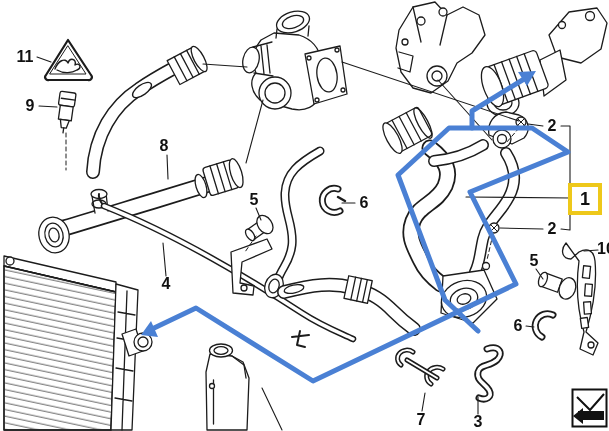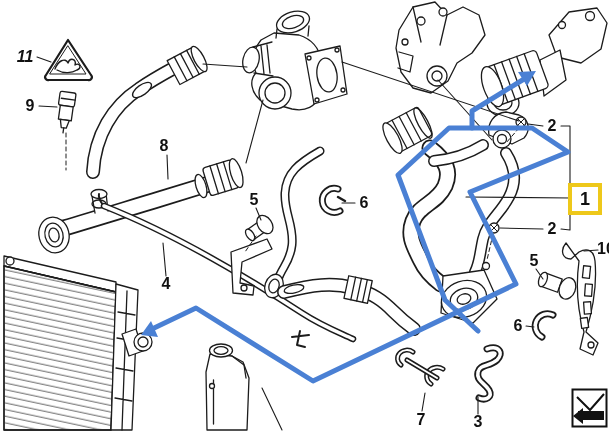--- a/index.html
+++ b/index.html
@@ -278,21 +278,21 @@
     <polygon points="536,71 527,86 518,72" fill="var(--highlight_blue,#4a80d4)" stroke="none"></polygon>
   </g>
 
   <g>
     <rect x="572.5" y="389.5" width="34" height="37" fill="#fff" stroke="#111" stroke-width="2"></rect>
     <path d="M577,397 L590,410 L604,394" fill="none" stroke="#111" stroke-width="2"></path>
     <polygon points="578,411 604,411 604,420 578,420" fill="#111"></polygon>
     <polygon points="573,416 583,408 583,424" fill="#111"></polygon>
   </g>
 </svg>
-<span class="part-label" style="left: 25px; top: 57px; font-style: italic;">11</span>
+<span class="part-label" style="left: 25px; top: 57px;">11</span>
     <span class="part-label" style="left: 30px; top: 106px;">9</span>
     <span class="part-label" style="left: 164px; top: 146px;">8</span>
     <span class="part-label" style="left: 166px; top: 284px;">4</span>
     <span class="part-label" style="left: 254px; top: 200px;">5</span>
     <span class="part-label" style="left: 364px; top: 203px;">6</span>
     <span class="part-label" style="left: 552px; top: 126px;">2</span>
     <span class="part-label boxed" style="left: 585px; top: 199px;">1</span>
     <span class="part-label" style="left: 552px; top: 229px;">2</span>
     <span class="part-label" style="left: 534px; top: 261px;">5</span>
     <span class="part-label" style="left: 518px; top: 326px;">6</span>

